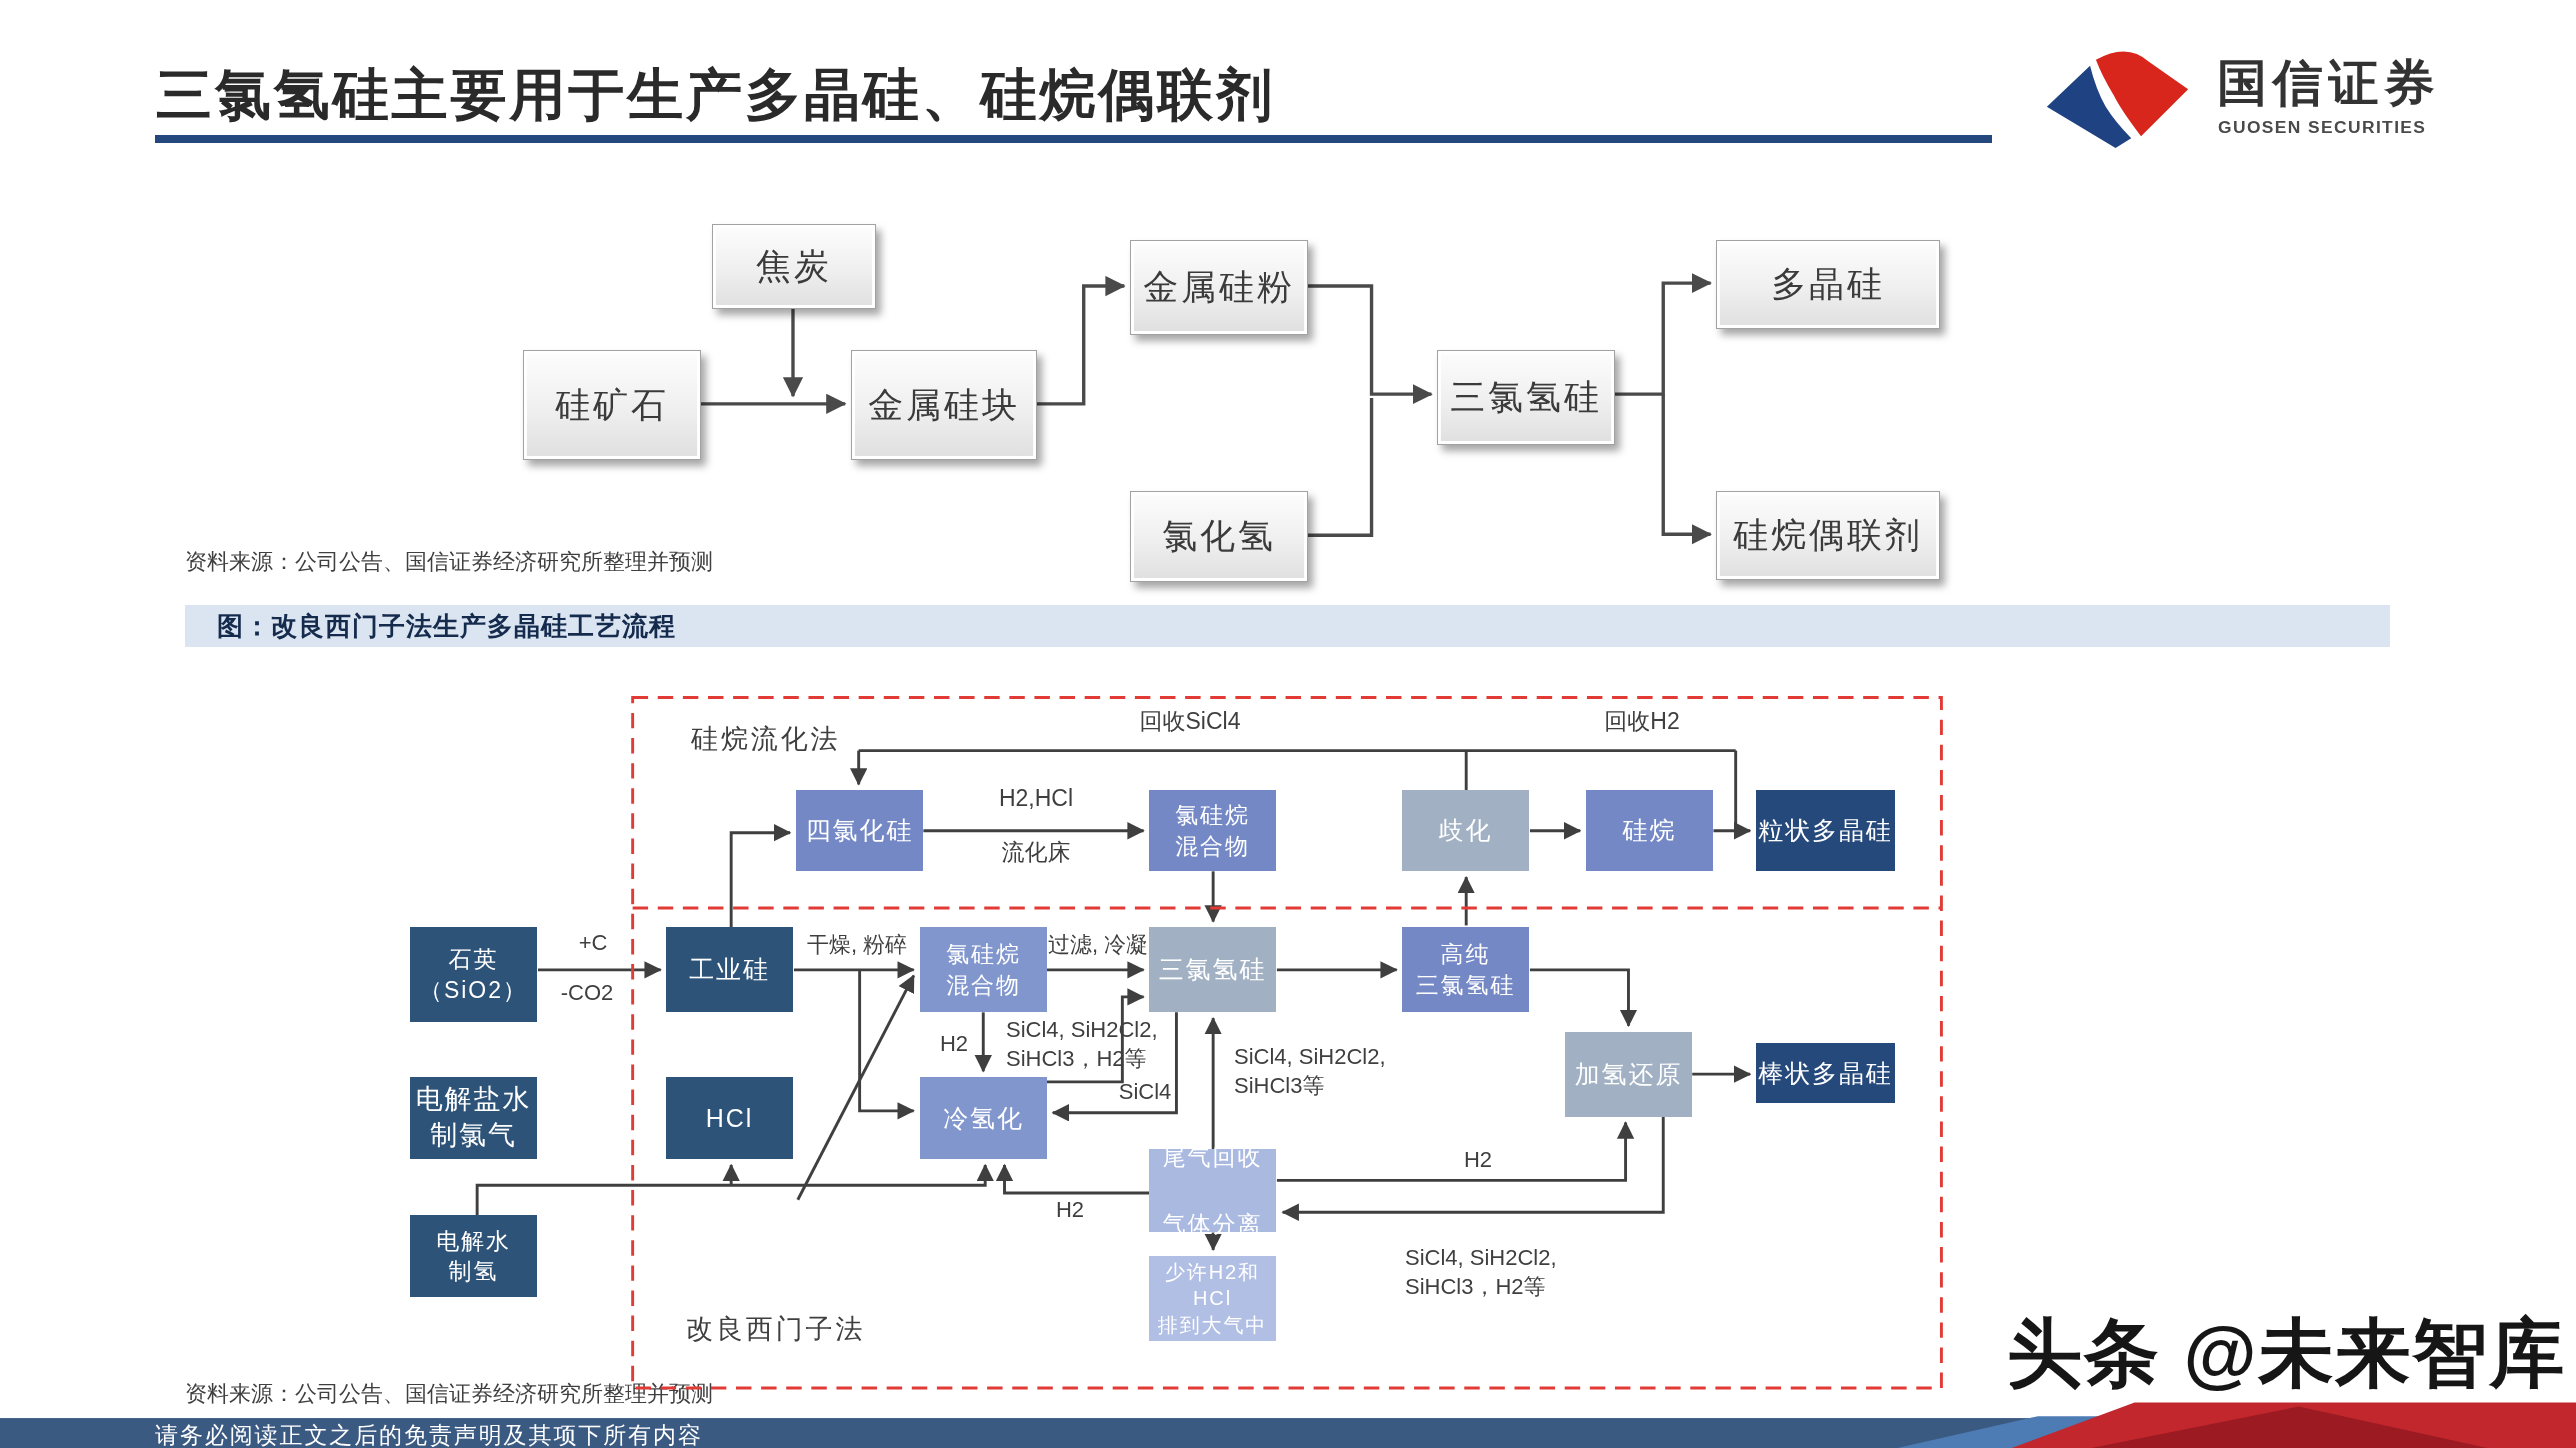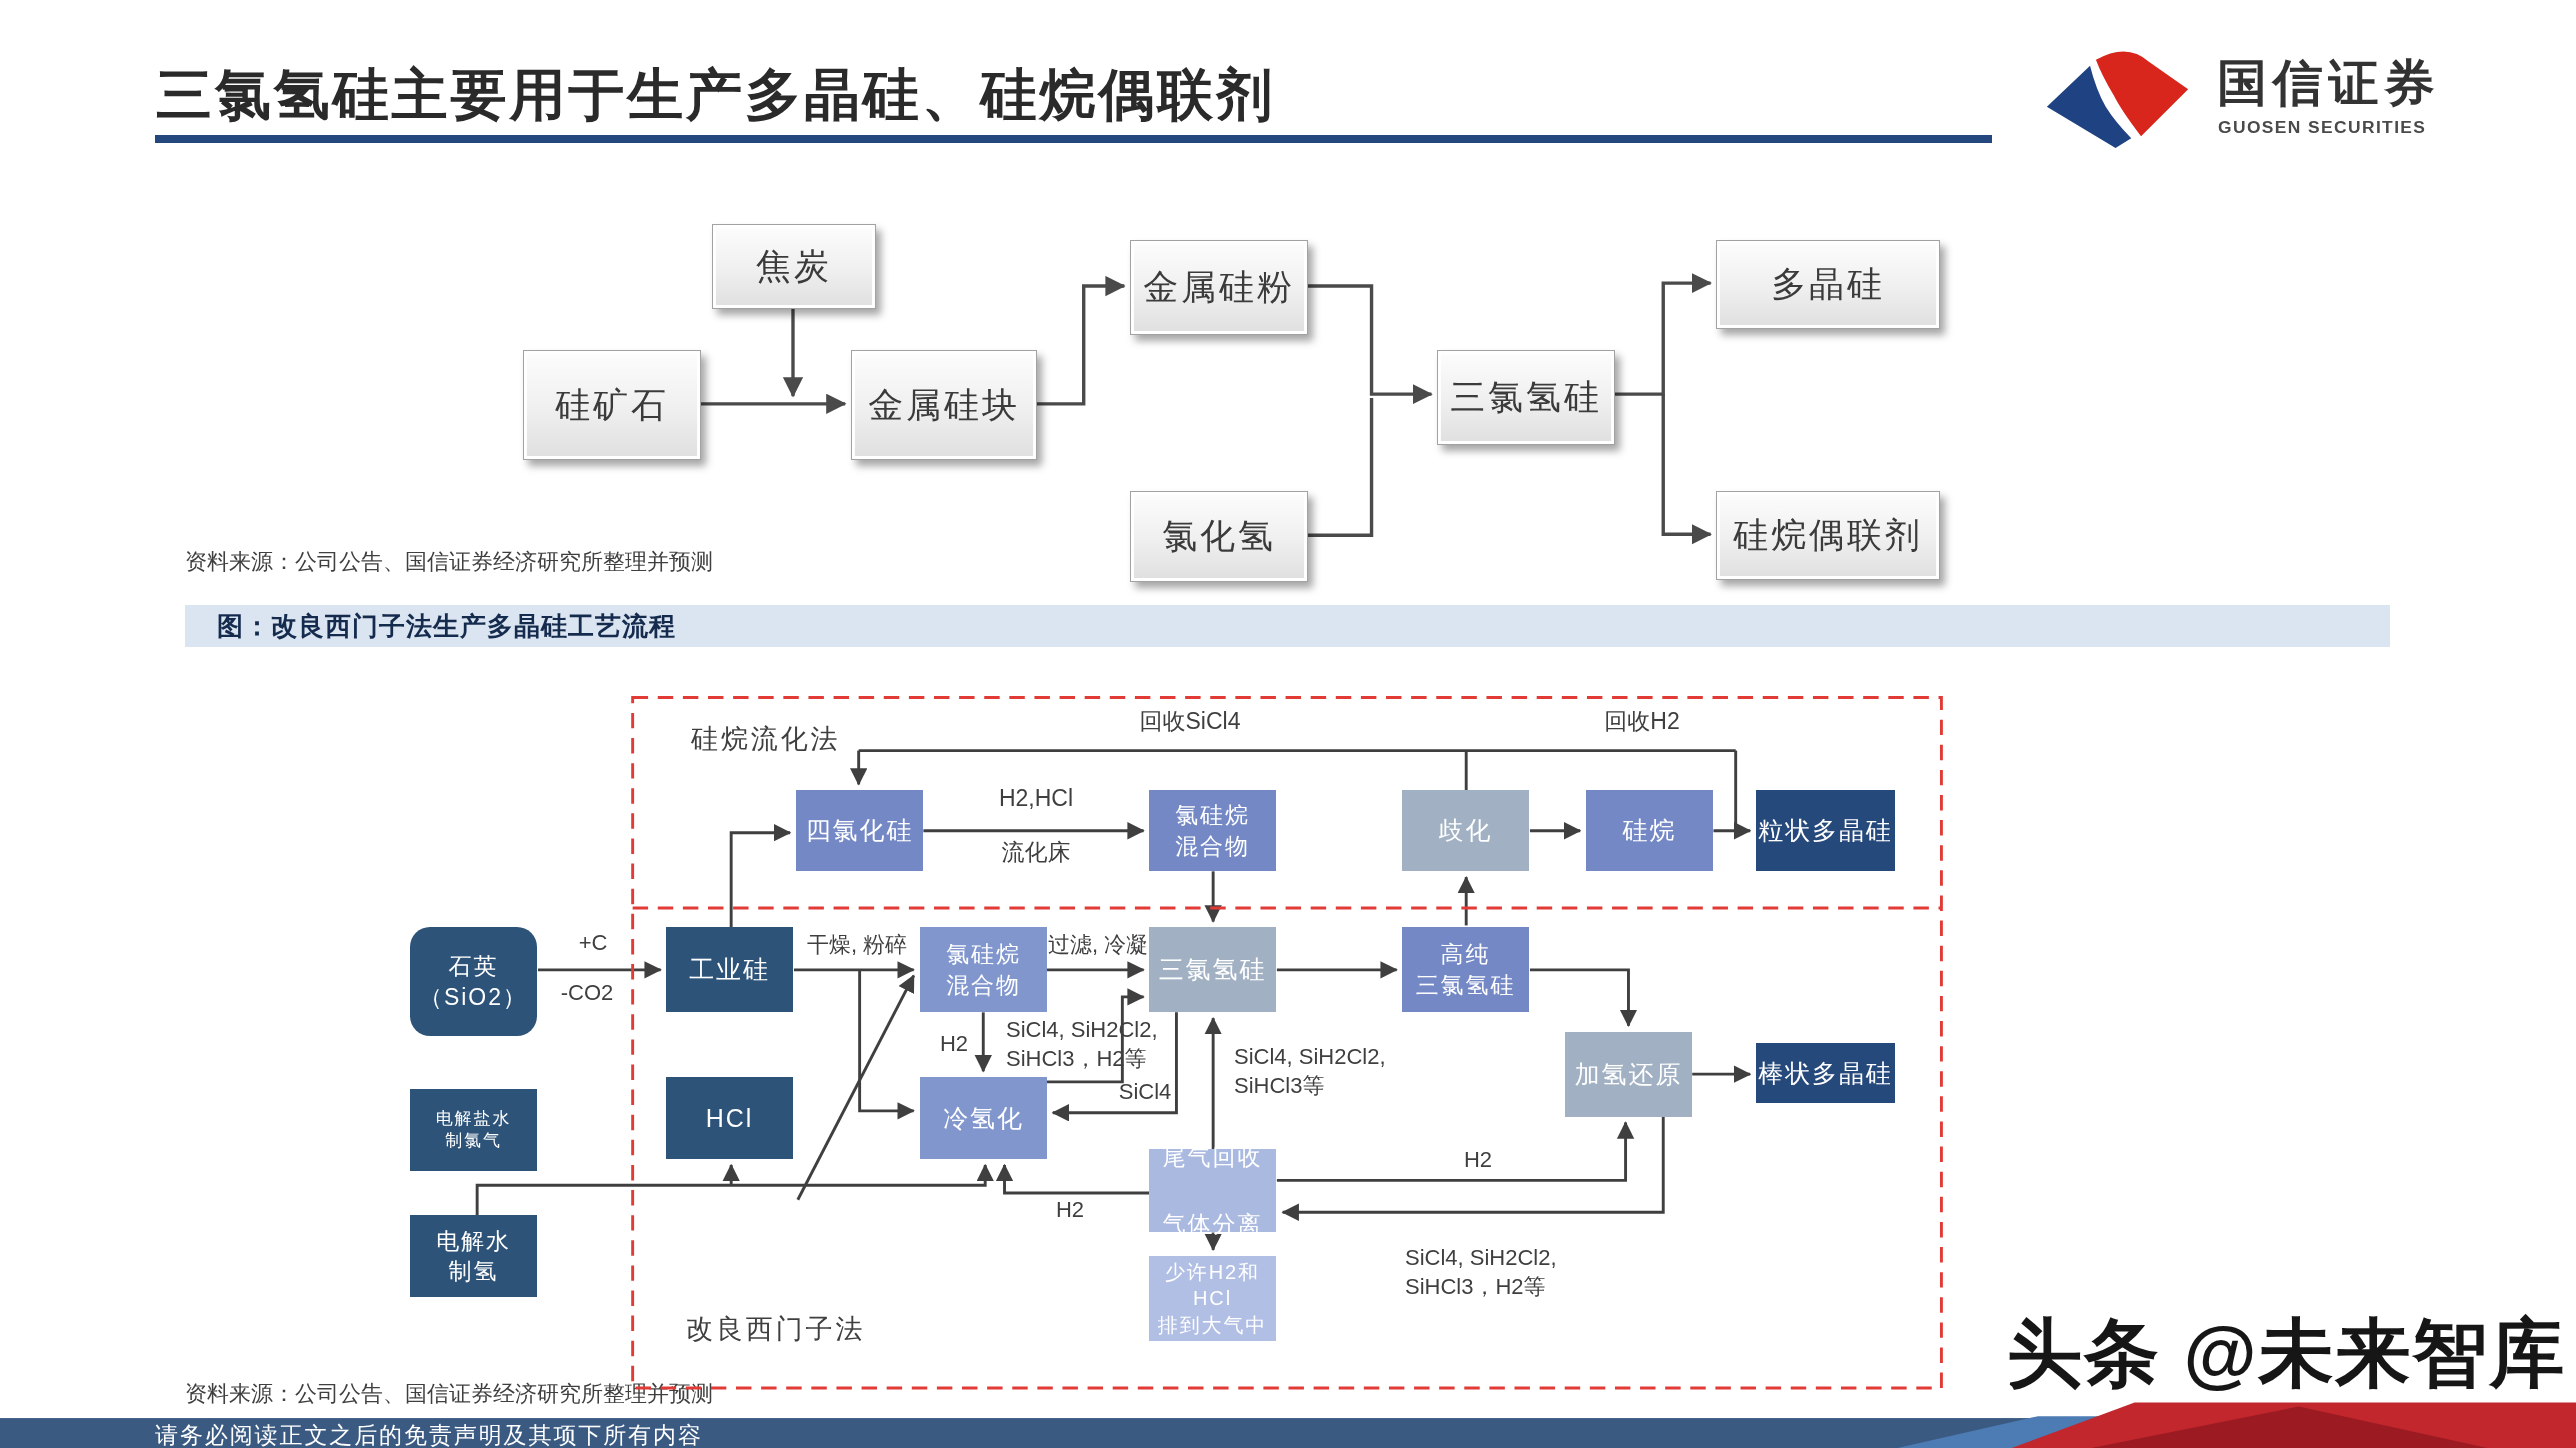--- a/index.html
+++ b/index.html
@@ -144,39 +144,39 @@
       </div>
       <div class="box2 gr" style="left: 1402px; top: 790px; width: 127px; height: 81px; z-index: 2; font-size: 25px;">
         <div>歧化</div>
       </div>
       <div class="box2 m" style="left: 1586px; top: 790px; width: 127px; height: 81px; z-index: 2; font-size: 25px;">
         <div>硅烷</div>
       </div>
       <div class="box2 p" style="left: 1756px; top: 790px; width: 139px; height: 81px; z-index: 2; font-size: 25px;">
         <div>粒状多晶硅</div>
       </div>
-      <div class="box2 n" style="left: 410px; top: 927px; width: 127px; height: 109px; z-index: 2; font-size: 23px; border-radius: 20px;">
+      <div class="box2 n" style="left: 410px; top: 927px; width: 127px; height: 95px; z-index: 2; font-size: 23px;">
         <div>石英</div>
         <div>（SiO2）</div>
       </div>
       <div class="box2 n" style="left: 666px; top: 927px; width: 127px; height: 85px; z-index: 2; font-size: 25px;">
         <div>工业硅</div>
       </div>
       <div class="box2 ml" style="left: 920px; top: 927px; width: 127px; height: 85px; z-index: 2; font-size: 23px;">
         <div>氯硅烷</div>
         <div>混合物</div>
       </div>
       <div class="box2 gr" style="left: 1149px; top: 927px; width: 127px; height: 85px; z-index: 2; font-size: 25px;">
         <div>三氯氢硅</div>
       </div>
       <div class="box2 m" style="left: 1402px; top: 927px; width: 127px; height: 85px; z-index: 2; font-size: 23px; text-align: center;">
         <div>高纯</div>
         <div>三氯氢硅</div>
       </div>
-      <div class="box2 n" style="left: 410px; top: 1077px; width: 127px; height: 82px; z-index: 2; font-size: 17px; margin-top: 12px;">
+      <div class="box2 n" style="left: 410px; top: 1077px; width: 127px; height: 82px; z-index: 2; font-size: 27px;">
         <div>电解盐水</div>
         <div>制氯气</div>
       </div>
       <div class="box2 n" style="left: 666px; top: 1077px; width: 127px; height: 82px; z-index: 2; font-size: 25px;">
         <div>HCl</div>
       </div>
       <div class="box2 ml" style="left: 920px; top: 1077px; width: 127px; height: 82px; z-index: 2; font-size: 25px;">
         <div>冷氢化</div>
       </div>
       <div class="box2 gr" style="left: 1565px; top: 1032px; width: 127px; height: 85px; z-index: 2; font-size: 25px;">

